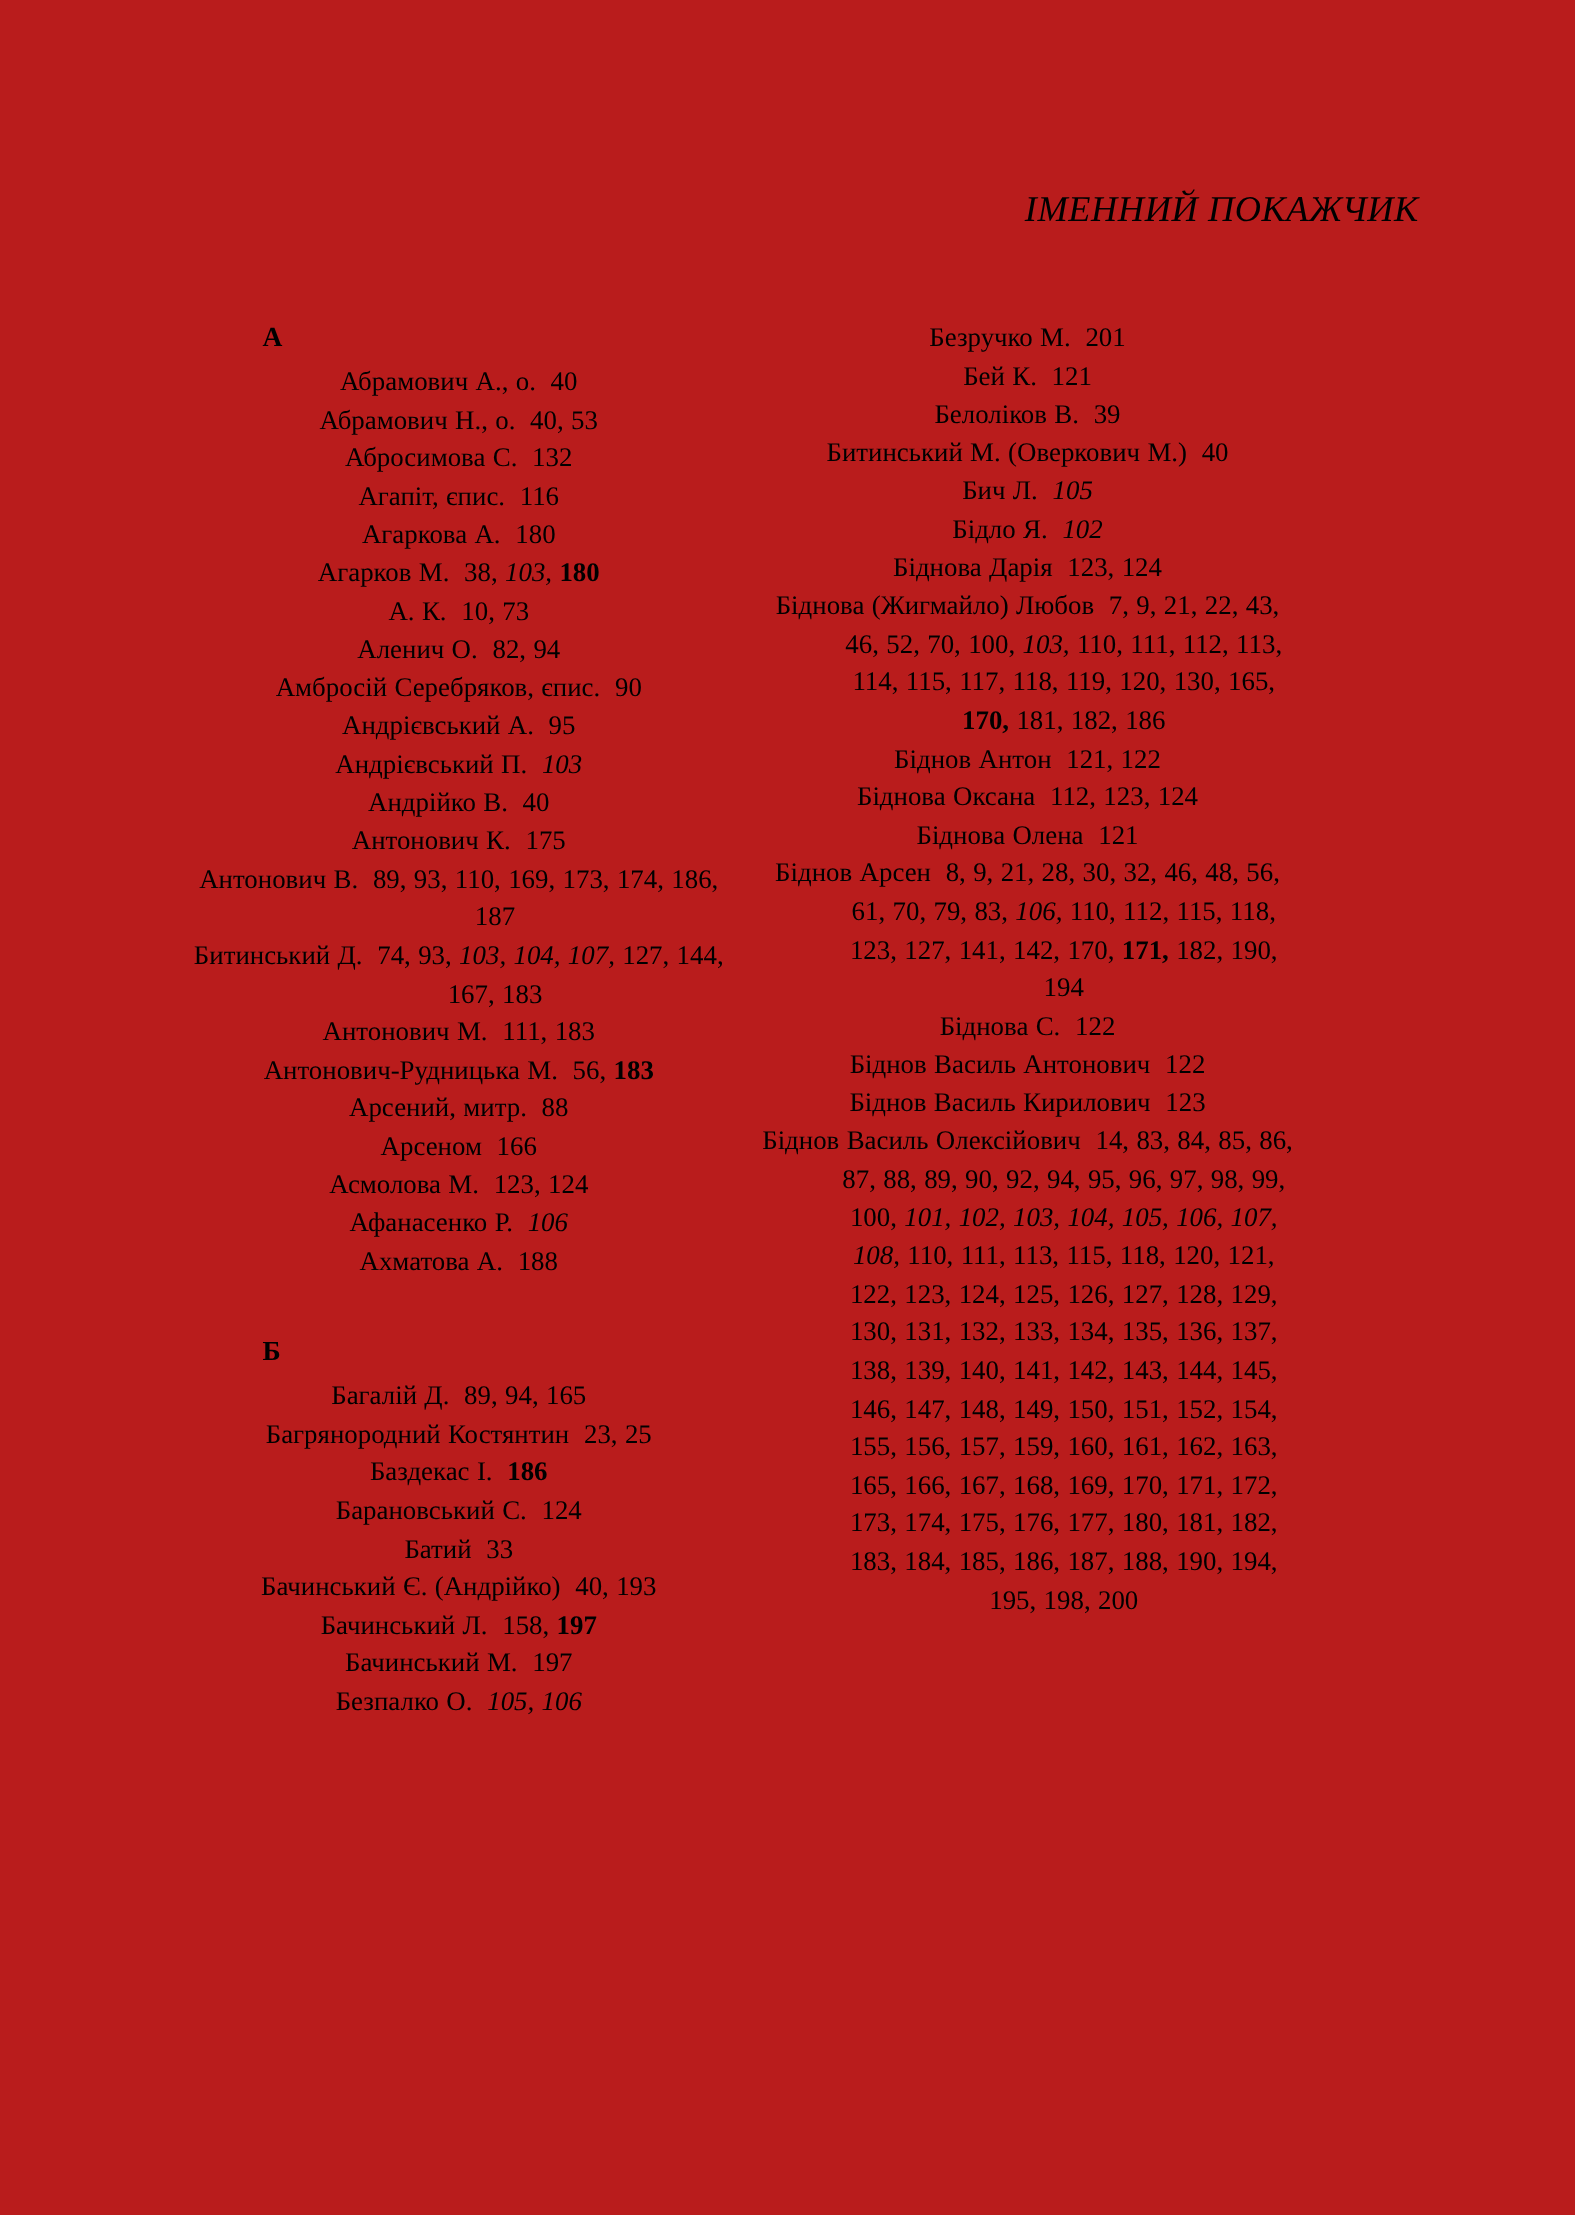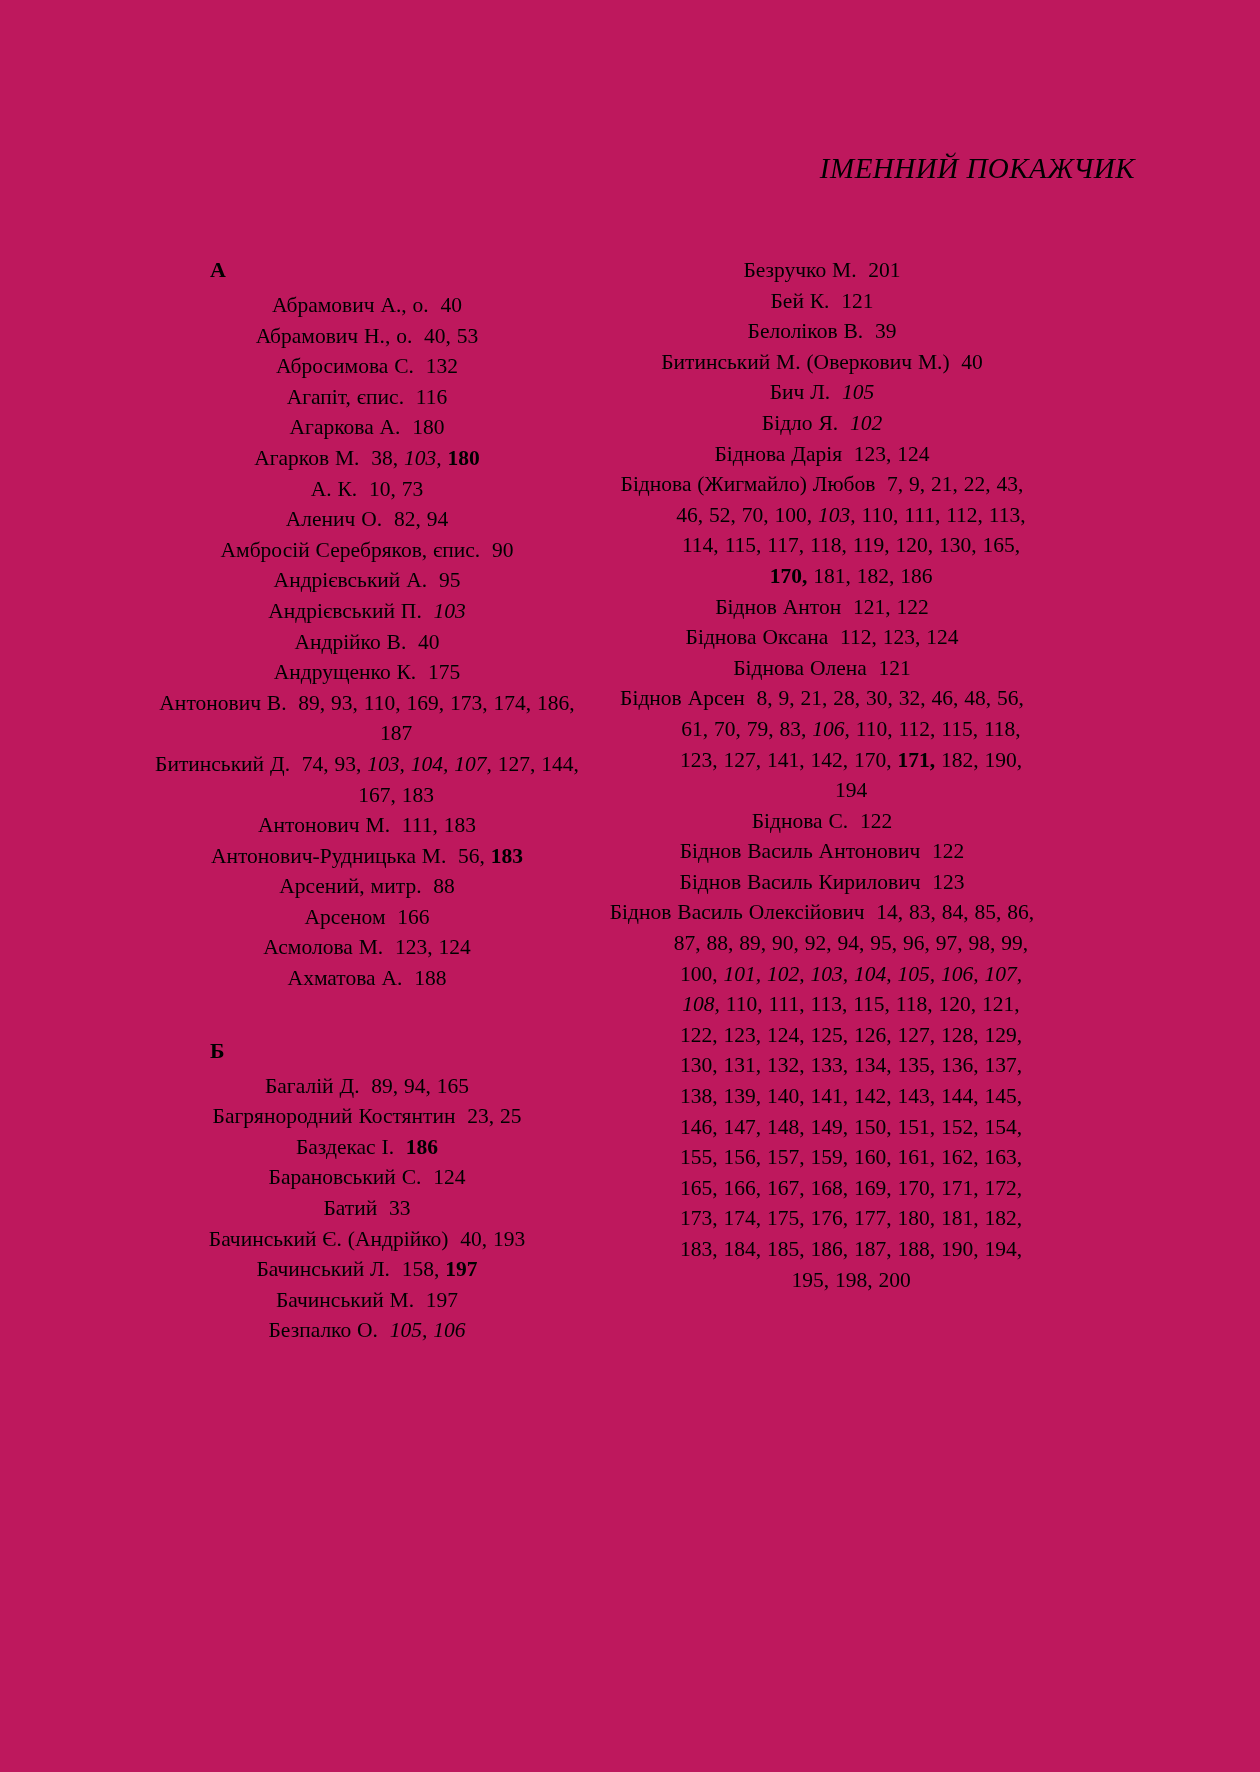--- a/index.html
+++ b/index.html
@@ -11,21 +11,21 @@
     width: 1260px;
     height: 1772px;
     position: relative;
     font-family: "Liberation Serif", "DejaVu Serif", serif;
     color: #000000;
     overflow: hidden;
   }
   .page {
     position: absolute;
     inset: 0;
-    background: #be185d;
+    background: #b91c1c;
   }
   .page-title {
     position: absolute;
     top: 152px;
     right: 125px;
     font-style: italic;
     font-weight: normal;
     font-size: 29px;
     letter-spacing: 0.5px;
     white-space: nowrap;
@@ -87,28 +87,29 @@
         <div class="entry"><span>Абросимова С.</span>&nbsp;&nbsp;<span><span class="nw">132</span></span></div>
         <div class="entry"><span>Агапіт, єпис.</span>&nbsp;&nbsp;<span><span class="nw">116</span></span></div>
         <div class="entry"><span>Агаркова А.</span>&nbsp;&nbsp;<span><span class="nw">180</span></span></div>
         <div class="entry"><span>Агарков М.</span>&nbsp;&nbsp;<span><span class="nw">38,</span> <span class="nw it">103,</span> <span class="nw bd">180</span></span></div>
         <div class="entry"><span>А. К.</span>&nbsp;&nbsp;<span><span class="nw">10,</span> <span class="nw">73</span></span></div>
         <div class="entry"><span>Аленич О.</span>&nbsp;&nbsp;<span><span class="nw">82,</span> <span class="nw">94</span></span></div>
         <div class="entry"><span>Амбросій Серебряков, єпис.</span>&nbsp;&nbsp;<span><span class="nw">90</span></span></div>
         <div class="entry"><span>Андрієвський А.</span>&nbsp;&nbsp;<span><span class="nw">95</span></span></div>
         <div class="entry"><span>Андрієвський П.</span>&nbsp;&nbsp;<span><span class="nw it">103</span></span></div>
         <div class="entry"><span>Андрійко В.</span>&nbsp;&nbsp;<span><span class="nw">40</span></span></div>
-        <div class="entry"><span>Андрущенко К.</span>&nbsp;&nbsp;<span><span class="nw">175</span></span></div>
+        <div class="entry"><span>Антонович К.</span>&nbsp;&nbsp;<span><span class="nw">175</span></span></div>
         <div class="entry"><span>Антонович В.</span>&nbsp;&nbsp;<span><span class="nw">89,</span> <span class="nw">93,</span> <span class="nw">110,</span> <span class="nw">169,</span> <span class="nw">173,</span> <span class="nw">174,</span> <span class="nw">186,</span> <span class="nw">187</span></span></div>
         <div class="entry"><span>Битинський Д.</span>&nbsp;&nbsp;<span><span class="nw">74,</span> <span class="nw">93,</span> <span class="nw it">103,</span> <span class="nw it">104,</span> <span class="nw it">107,</span> <span class="nw">127,</span> <span class="nw">144,</span> <span class="nw">167,</span> <span class="nw">183</span></span></div>
         <div class="entry"><span>Антонович М.</span>&nbsp;&nbsp;<span><span class="nw">111,</span> <span class="nw">183</span></span></div>
         <div class="entry"><span>Антонович-Рудницька М.</span>&nbsp;&nbsp;<span><span class="nw">56,</span> <span class="nw bd">183</span></span></div>
         <div class="entry"><span>Арсений, митр.</span>&nbsp;&nbsp;<span><span class="nw">88</span></span></div>
         <div class="entry"><span>Арсеном</span>&nbsp;&nbsp;<span><span class="nw">166</span></span></div>
         <div class="entry"><span>Асмолова М.</span>&nbsp;&nbsp;<span><span class="nw">123,</span> <span class="nw">124</span></span></div>
+        <div class="entry"><span>Афанасенко Р.</span>&nbsp;&nbsp;<span><span class="nw it">106</span></span></div>
         <div class="entry"><span>Ахматова А.</span>&nbsp;&nbsp;<span><span class="nw">188</span></span></div>
         <div class="sect-gap"></div>
         <div class="sect-letter">Б</div>
         <div class="entry"><span>Багалій Д.</span>&nbsp;&nbsp;<span><span class="nw">89,</span> <span class="nw">94,</span> <span class="nw">165</span></span></div>
         <div class="entry"><span>Багрянородний Костянтин</span>&nbsp;&nbsp;<span><span class="nw">23,</span> <span class="nw">25</span></span></div>
         <div class="entry"><span>Баздекас І.</span>&nbsp;&nbsp;<span><span class="nw bd">186</span></span></div>
         <div class="entry"><span>Барановський С.</span>&nbsp;&nbsp;<span><span class="nw">124</span></span></div>
         <div class="entry"><span>Батий</span>&nbsp;&nbsp;<span><span class="nw">33</span></span></div>
         <div class="entry"><span>Бачинський Є. (Андрійко)</span>&nbsp;&nbsp;<span><span class="nw">40,</span> <span class="nw">193</span></span></div>
         <div class="entry"><span>Бачинський Л.</span>&nbsp;&nbsp;<span><span class="nw">158,</span> <span class="nw bd">197</span></span></div>

